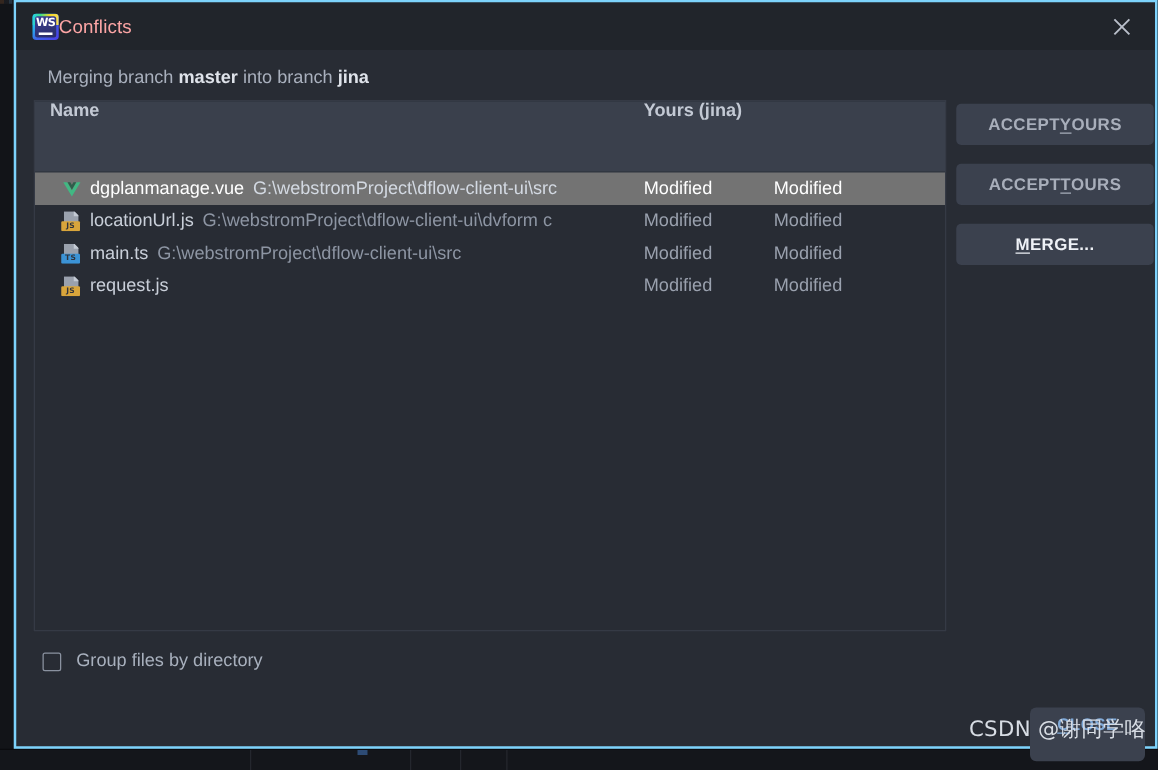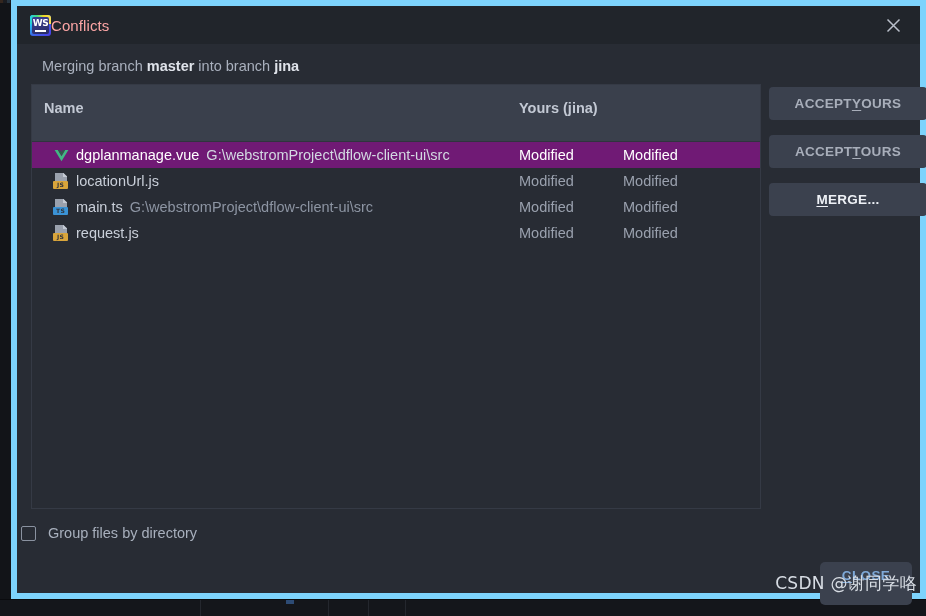--- a/index.html
+++ b/index.html
@@ -53,21 +53,21 @@
   }
 
   
   #dialog {
     position: absolute;
     left: 11px;
     top: 0;
     width: 915px;
     height: 599px;
     background: #282c34;
-    border: 6px solid #7dd3fc;
+    border: 2px solid #7dd3fc;
     display: flex;
     flex-direction: column;
   }
 
   
   .titlebar {
     height: 38px;
     background: #21252b;
     display: flex;
     align-items: center;
@@ -156,42 +156,42 @@
     top: 0;
     width: 730px;
     height: 425px;
     background: #282c34;
     border: 1px solid #353a45;
     overflow: hidden;
   }
   .list-header {
     display: flex;
     height: 57px;
-    align-items: center;
+    align-items: flex-start;
     background: #3a404c;
     border-bottom: 1px solid #2f343e;
     color: #c3c9d4;
     font-size: 14.5px;
     font-weight: bold;
   }
   .list-header .cell { padding-bottom: 11px; }
   .col-name   { width: 487px; padding-left: 12px; }
   .col-yours  { width: 104px; }
   .col-theirs { width: 137px; }
 
   .rows { position: relative; }
   .row {
     display: flex;
     align-items: center;
     height: 26px;
     font-size: 14.5px;
     color: #9aa1ae;
     white-space: nowrap;
   }
-  .row.selected { background: #701a75; color: #e4e8ef; }
+  .row.selected { background: #737373; color: #e4e8ef; }
   .row .c-name {
     width: 487px;
     padding-left: 21px;
     display: flex;
     align-items: center;
     gap: 7px;
     overflow: hidden;
   }
   .row .c-yours  { width: 104px; }
   .row .c-theirs { width: 137px; }
@@ -264,21 +264,21 @@
     align-items: center;
     justify-content: center;
     cursor: default;
   }
   .btn.primary-text { color: #eef1f6; }
   .btn u { text-decoration: underline; text-underline-offset: 2px; }
 
   
   .checkbox-row {
     position: absolute;
-    left: 4px;
+    left: 21px;
     top: 441px;
     display: flex;
     align-items: center;
     gap: 12px;
     color: #a8b0bd;
     font-size: 14.5px;
   }
   .cbox {
     width: 15px; height: 15px;
     border: 1.6px solid #8a92a0;
@@ -386,20 +386,21 @@
           <div class="c-theirs">Modified</div>
         </div>
 
         <div class="row">
           <div class="c-name">
             <span class="ficon doc js">
               <span class="page"></span>
                 <span class="tag">JS</span>
             </span>
             <span class="fname">locationUrl.js</span>
+            <span class="fpath">G:\webstromProject\dflow-client-ui\dvform  c</span>
           </div>
           <div class="c-yours">Modified</div>
           <div class="c-theirs">Modified</div>
         </div>
 
         <div class="row">
           <div class="c-name">
             <span class="ficon doc ts">
               <span class="page"></span>
                 <span class="tag">TS</span>

